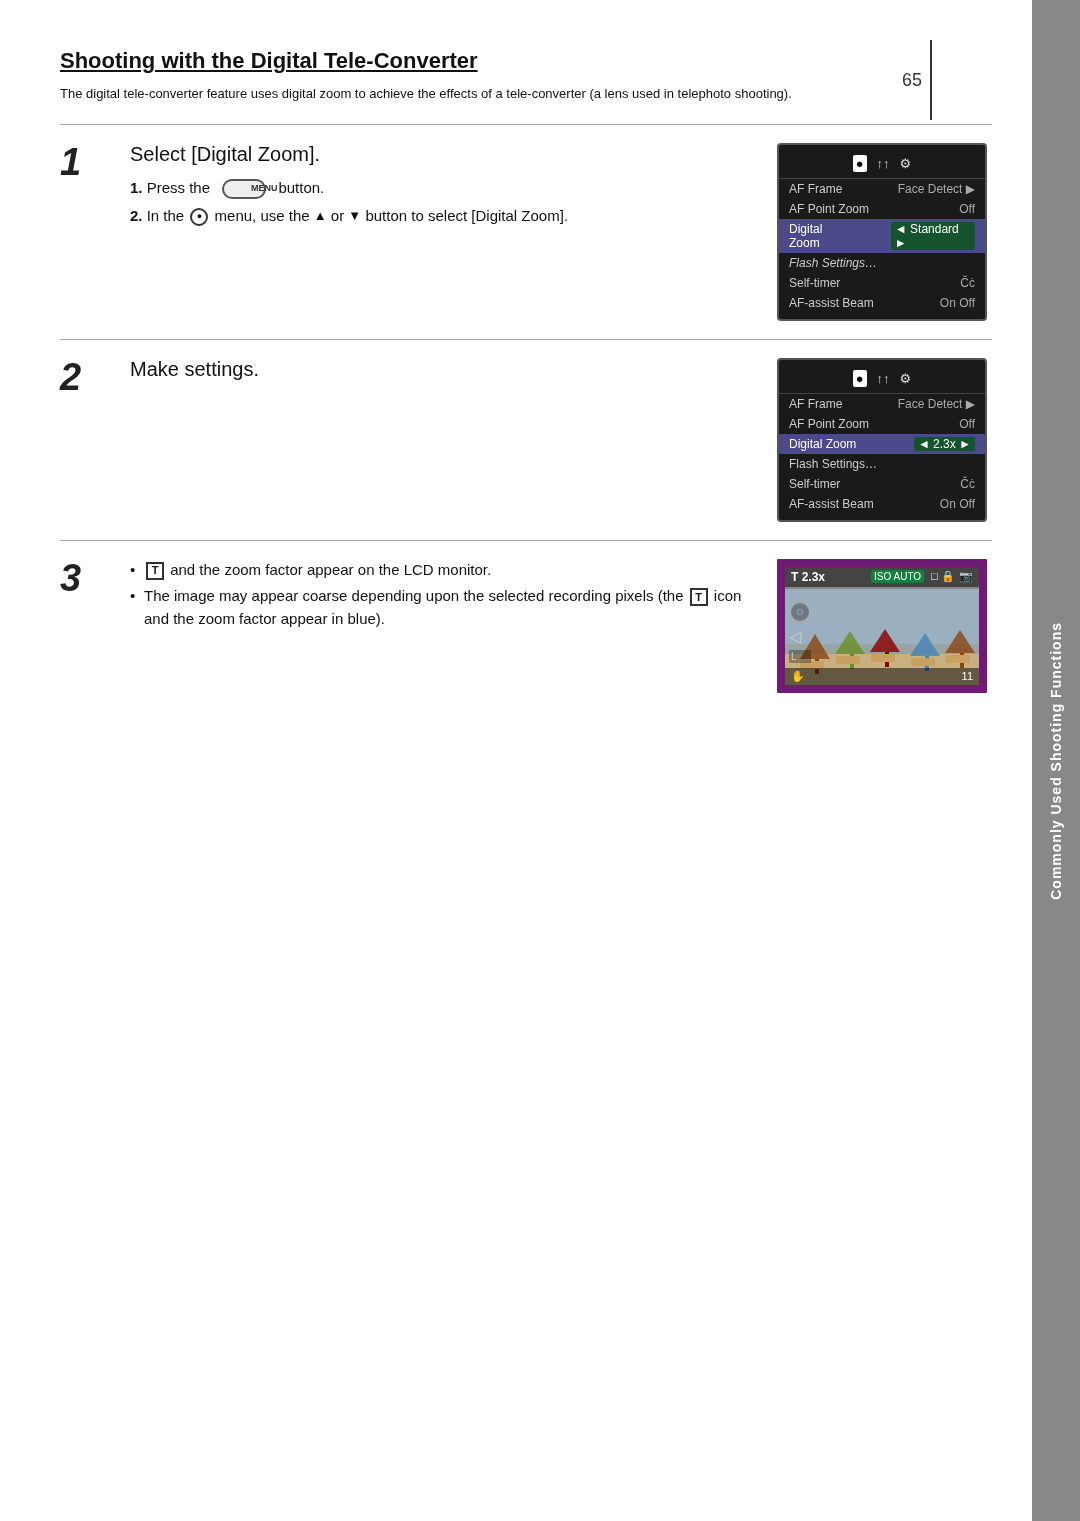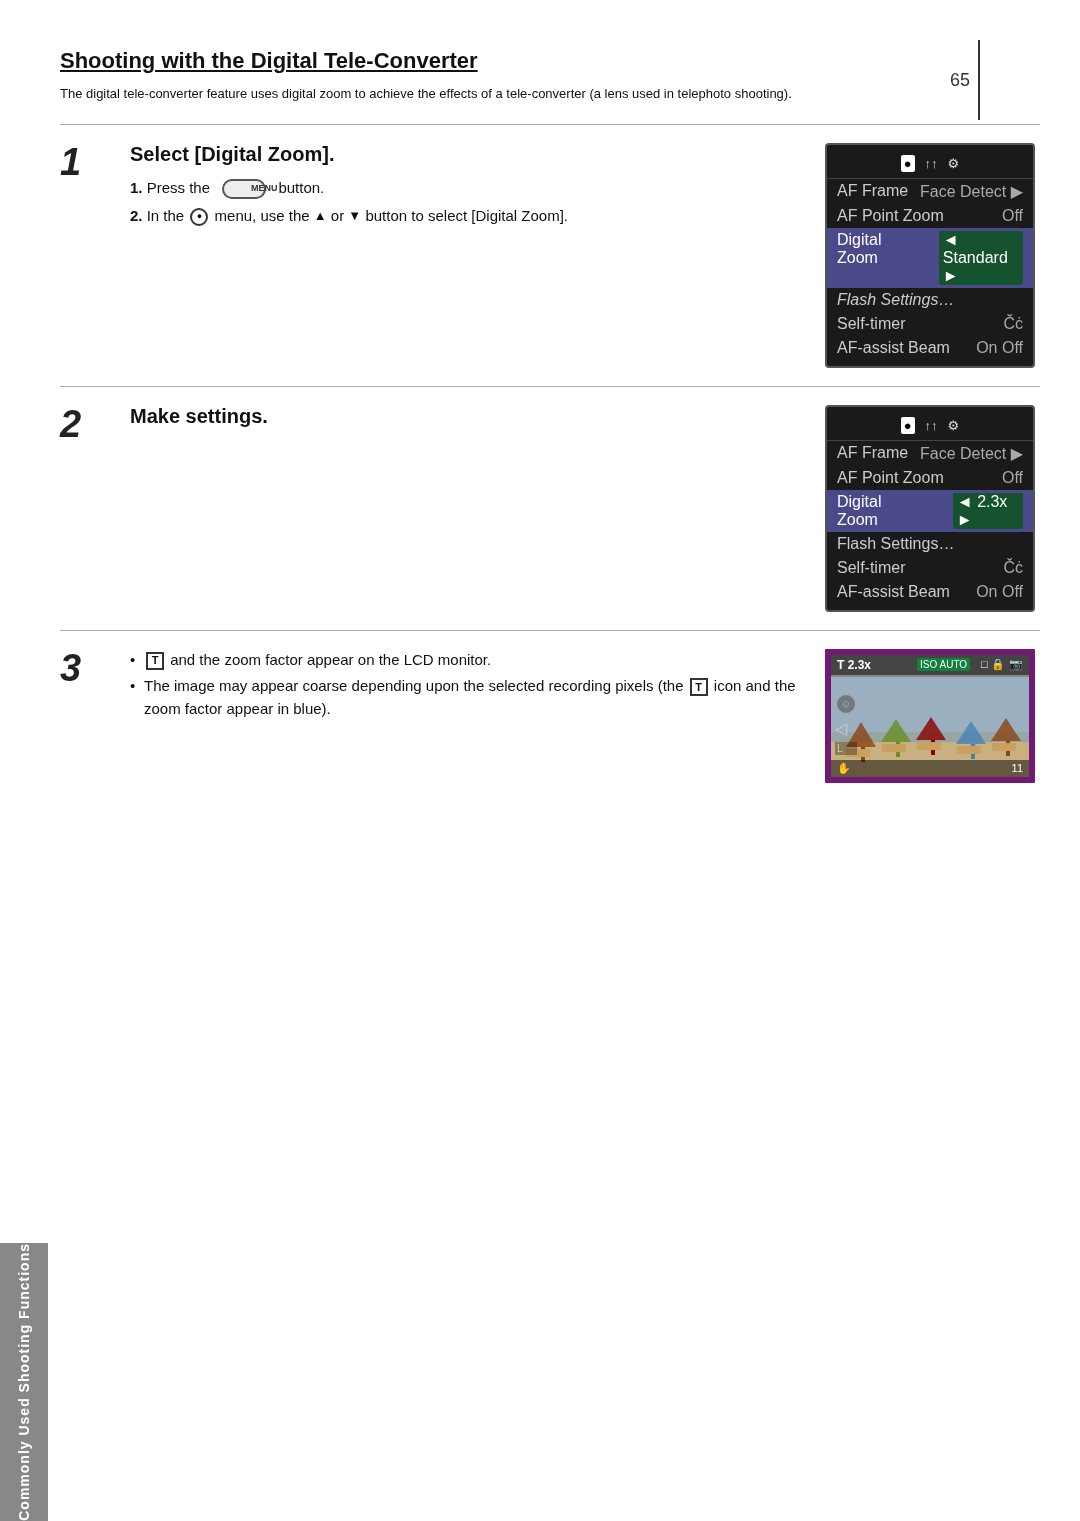--- a/index.html
+++ b/index.html
@@ -10,21 +10,20 @@
       font-family: Arial, sans-serif;
       font-size: 15px;
       color: #111;
       position: relative;
     }
 
     .page-container {
       display: flex;
       width: 1080px;
       min-height: 1521px;
-      flex-direction: column;
     }
 
     .main-content {
       flex: 1;
       padding: 40px 40px 40px 60px;
     }
 
     .sidebar-tab {
       width: 48px;
       background: #888;
@@ -94,21 +93,21 @@
       color: #222;
       line-height: 1;
     }
 
     .step-content {
       flex: 1;
     }
 
     .step-heading {
       font-size: 20px;
-      font-weight: bold;
+      font-weight: normal;
       margin-bottom: 10px;
     }
 
     .step-body {
       font-size: 15px;
       line-height: 1.6;
     }
 
     .step-body p {
       margin-bottom: 4px;
@@ -151,22 +150,23 @@
       background: #fff;
       color: #000;
       border-radius: 2px;
       padding: 1px 3px;
     }
 
     .menu-row {
       display: flex;
       justify-content: space-between;
       padding: 3px 10px;
-      font-size: 16px;
+      font-size: 12px;
       color: #ccc;
+      align-items: center;
     }
 
     .menu-row.highlighted {
       background: #4a4a8a;
       color: #fff;
       gap: 37px;
     }
 
     .menu-row .row-label {
       color: #ccc;
@@ -240,21 +240,21 @@
       font-weight: bold;
       vertical-align: middle;
       margin: 0 2px;
     }
 
     
     .viewfinder {
       width: 210px;
       height: 134px;
       background: #888;
-      border: 6px solid #701a75;
+      border: 8px solid #701a75;
       border-radius: 1px;
       position: relative;
       overflow: hidden;
     }
 
     .vf-topbar {
       display: flex;
       gap: 6px;
       padding: 3px 6px;
       background: rgba(0,0,0,0.5);

